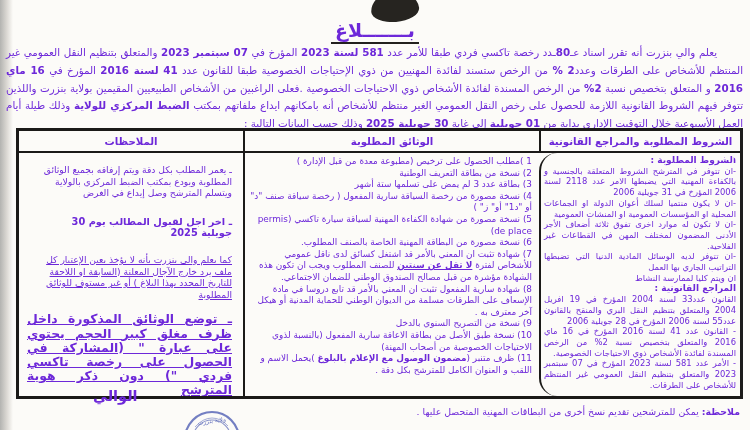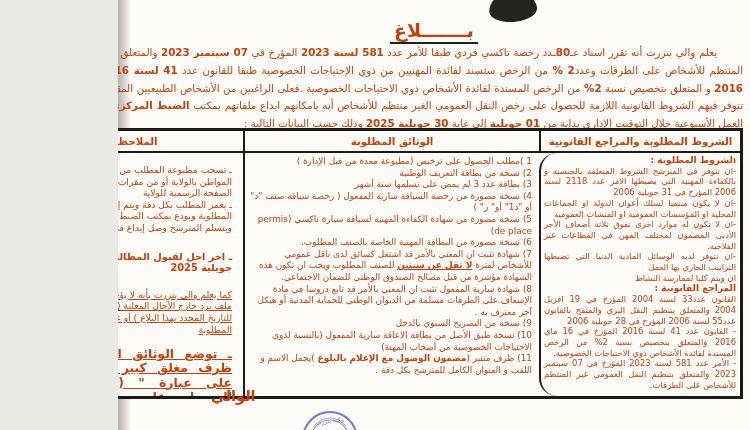--- a/index.html
+++ b/index.html
@@ -1,18 +1,18 @@
 <!DOCTYPE html>
 <html lang="ar" dir="rtl"><head>
 <meta charset="utf-8">
 <style>
   html,body{margin:0;padding:0;}
   body{width:750px;height:430px;overflow:hidden;background:#e9e9e6;}
-  .page{position:relative;width:632px;height:430px;background:#fcfbf8;
-        font-family:"DejaVu Sans",sans-serif;color:#c2410c;direction:rtl;overflow:hidden;}
+  .page{position:relative;width:750px;height:430px;background:#fcfbf8;
+        font-family:"DejaVu Sans",sans-serif;color:#6d28d9;direction:rtl;overflow:hidden;}
   .scan-edge{position:absolute;left:0;top:0;width:13px;height:100%;
         background:linear-gradient(to right,#b3b3b0,#dddad5 55%,#fcfbf8);}
   .ink-blob{position:absolute;top:-8px;left:371px;width:48px;height:30px;background:#262420;
         border-radius:46% 54% 50% 50% / 62% 58% 42% 38%;transform:rotate(-4deg);}
   .doc-title{position:absolute;top:19px;left:0;right:0;text-align:center;}
   .doc-title span{display:inline-block;font-size:19px;font-weight:bold;
         border-bottom:2px solid #23211e;padding:0 4px 1px;letter-spacing:1px;}
   .intro{position:absolute;top:44px;right:7px;width:737px;font-size:10.3px;line-height:17.8px;
         text-align:justify;text-indent:26px;}
   .big-table{position:absolute;top:128px;right:7px;width:727px;height:271px;
@@ -83,29 +83,31 @@
       <p><span>5) نسخة مصورة من شهادة الكفاءة المهنية لسياقة سيارة تاكسي (permis de place)</span></p>
       <p><span>6) نسخة مصورة من البطاقة المهنية الخاصة بالصنف المطلوب.</span></p>
       <p><span>7) شهادة تثبت ان المعني بالأمر قد اشتغل كسائق لدى  ناقل عمومي للأشخاص لفترة </span><span style="font-weight: bold; text-decoration: underline;">لا تقل عن سنتين</span><span> للصنف المطلوب ويجب ان تكون هذه الشهادة مؤشرة من قبل مصالح الصندوق الوطني للضمان الاجتماعي.</span></p>
       <p><span>8) شهادة سارية المفعول تثبت ان المعني بالأمر قد تابع دروسا في مادة الإسعاف على الطرقات مسلمة من الديوان الوطني للحماية المدنية أو هيكل آخر معترف به .</span></p>
       <p><span>9) نسخة من التصريح السنوي بالدخل</span></p>
       <p><span>10) نسخة طبق الأصل من بطاقة الاعاقة سارية المفعول (بالنسبة لذوي الاحتياجات الخصوصية من أصحاب المهنة)</span></p>
       <p><span>11) ظرف متنبر (</span><span style="font-weight: bold;">مضمون الوصول مع الإعلام بالبلوغ</span><span> )يحمل الاسم و اللقب و العنوان الكامل للمترشح  بكل دقة .</span></p>
     </div>
 
     <div class="bcell notes">
-      <p>ـ  تسحب مطبوعة المطلب من شباك مكتب العلاقة مع المواطن بالولاية أو من مقرات المعتمديات او من الصفحة الرسمية للولاية</p>
       <p>ـ يعمر المطلب بكل دقة ويتم إرفاقه بجميع الوثائق المطلوبة ويودع بمكتب الضبط المركزي بالولاية ويتسلم المترشح وصل إيداع في الغرض</p>
       <p class="note-deadline">ـ  اخر اجل لقبول المطالب يوم 30 جويلية 2025</p>
       <p class="note-warning">كما يعلم والي بنزرت  بأنه لا  يؤخذ بعين الإعتبار كل ملف يرد خارج الآجال المعلنة   (السابقة او اللاحقة للتاريخ المحدد بهذا البلاغ ) أو غير مستوف للوثائق المطلوبة</p>
       <p class="note-envelope">ـ  توضع  الوثائق المذكورة  داخل  ظرف مغلق  كبير  الحجم  يحتوي  على  عبارة " (المشاركة في الحصول على رخصة تاكسي فردي ") دون ذكر هوية المترشح</p>
     </div>
 
   </div>
 
+  <div class="footer-note">
+    <span class="lbl">ملاحظة:</span><span> يمكن للمترشحين تقديم نسخ أخرى من البطاقات المهنية المتحصل عليها .</span>
+  </div>
 
   <div class="signature">الوالي</div>
 
   <svg class="round-stamp" viewBox="0 0 62 62">
     <circle cx="31" cy="34" r="27" fill="none" stroke="#5a68b8" stroke-width="2.2" opacity="0.85"></circle>
     <circle cx="31" cy="34" r="19" fill="none" stroke="#5a68b8" stroke-width="1.1" opacity="0.7"></circle>
     <path d="M27 30 q4 -6 8 0 q-2 4 -8 0" fill="none" stroke="#5a68b8" stroke-width="1.4" opacity="0.8"></path>
     <path d="M14 22 q8 -9 17 -9 q9 0 16 8" fill="none" stroke="#5a68b8" stroke-width="0.9" opacity="0.6"></path>
     <text x="31" y="18" text-anchor="middle" font-size="6" fill="#5a68b8" opacity="0.85" transform="rotate(-8 31 18)">ولاية بنزرت</text>
   </svg>

